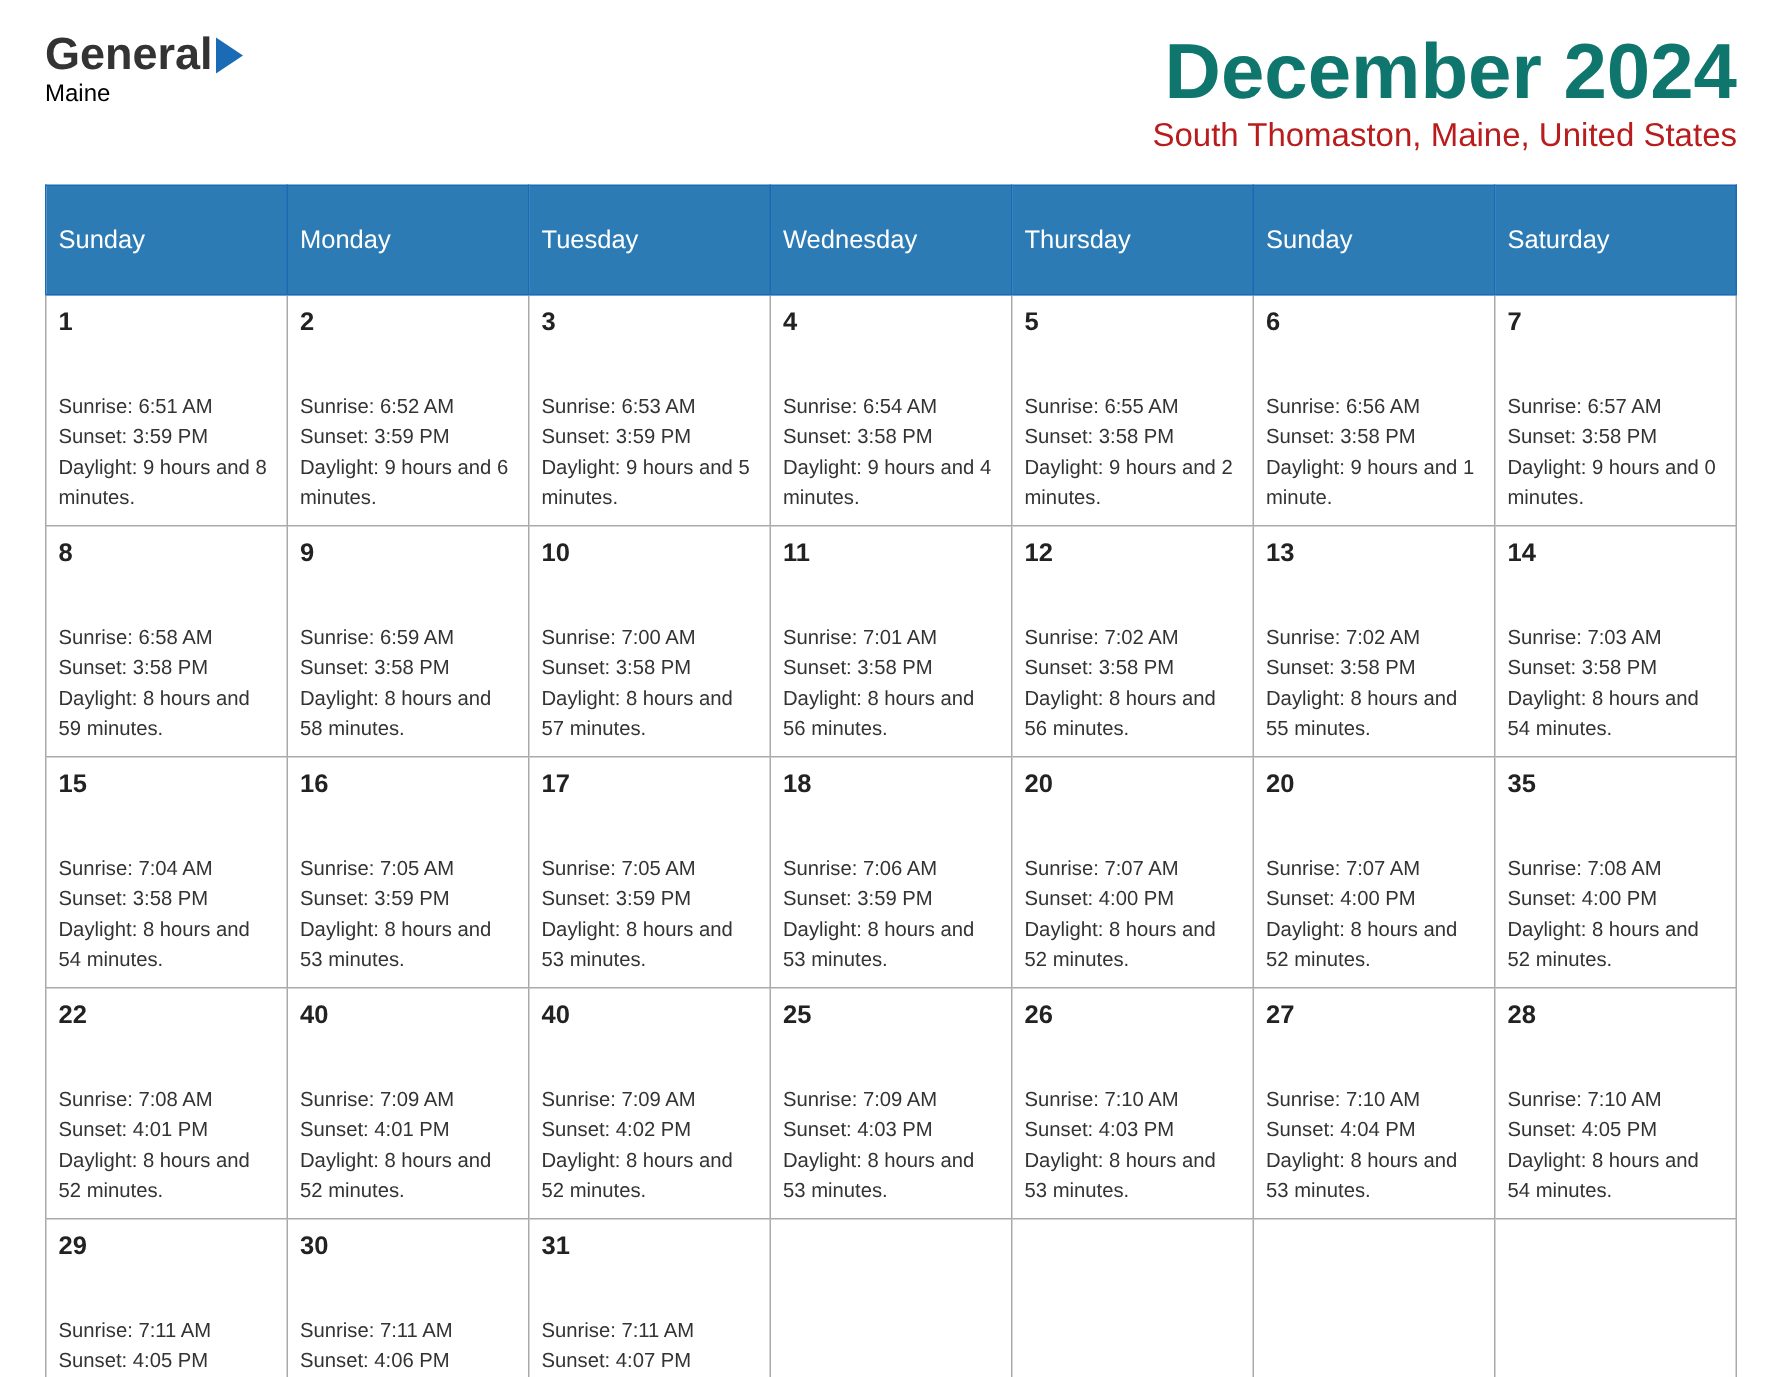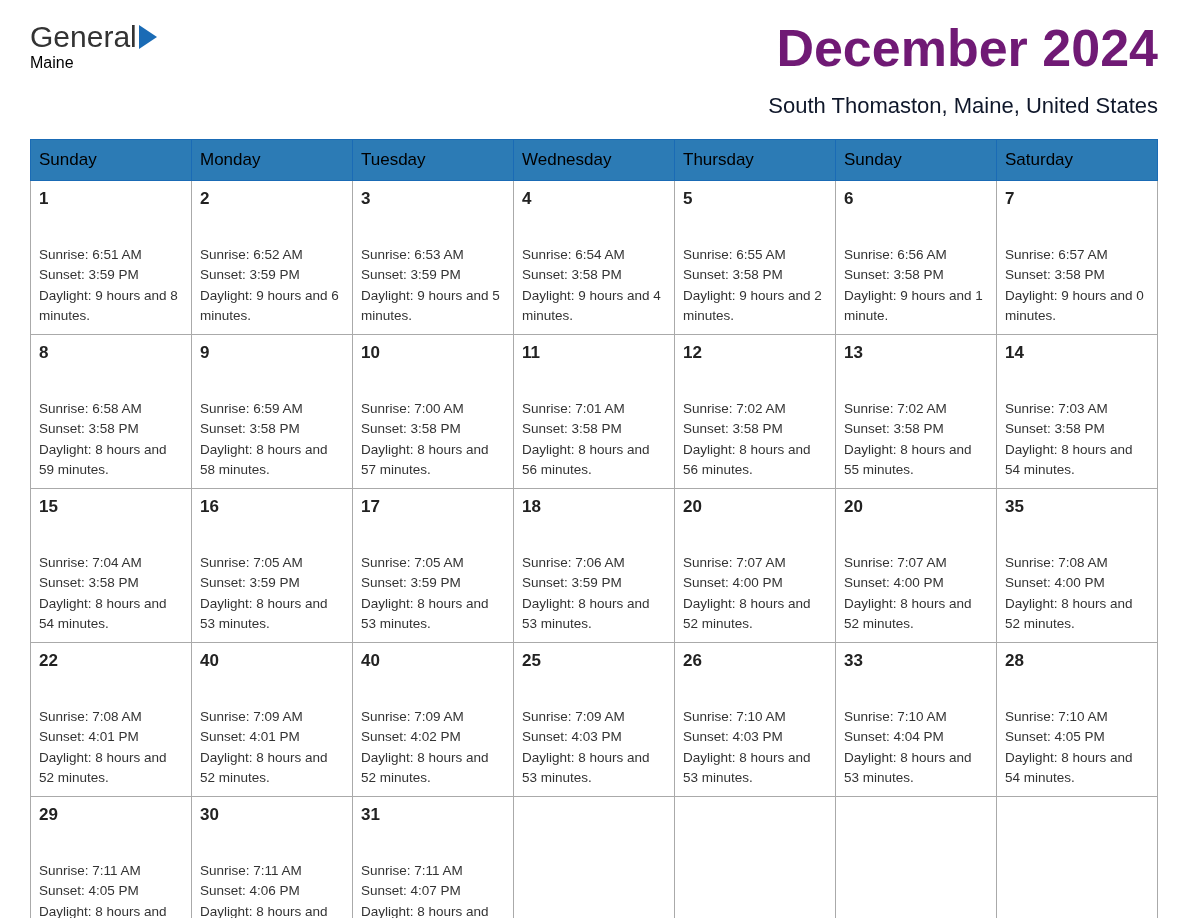--- a/index.html
+++ b/index.html
@@ -15,37 +15,37 @@
       justify-content: space-between;
       align-items: flex-start;
       margin-bottom: 20px;
     }
     .title-section {
       text-align: right;
     }
     .month-title {
       font-size: 52px;
       font-weight: bold;
-      color: #701a75;
+      color: #0f766e;
       line-height: 1.1;
     }
     .location-title {
       font-size: 22px;
-      color: #0f172a;
-      margin-top: 16px;
+      color: #b91c1c;
+      margin-top: 0;
     }
     .calendar {
       width: 100%;
       border-collapse: collapse;
       border: 1px solid #999;
     }
     .calendar th {
       background-color: #2c7bb5;
-      color: #000000;
-      padding: 10px 8px;
+      color: #ffffff;
+      padding: 26px 8px;
       text-align: left;
       font-size: 17px;
       font-weight: normal;
       border: 1px solid #1a6bb5;
     }
     .calendar td {
       vertical-align: top;
       border: 1px solid #aaa;
       padding: 8px 8px;
       width: 14.28%;
@@ -76,21 +76,21 @@
     .logo-wrapper {
       display: flex;
       flex-direction: column;
     }
     .logo-line1 {
       display: flex;
       align-items: center;
     }
     .logo-line1 span.gen {
       font-size: 30px;
-      font-weight: normal;
+      font-weight: bold;
       color: #333;
     }
     .logo-triangle {
       width: 0;
       height: 0;
       border-top: 12px solid transparent;
       border-bottom: 12px solid transparent;
       border-left: 18px solid #1a6bb5;
       display: inline-block;
       margin-left: 2px;
@@ -234,21 +234,21 @@
         </td>
         <td>
           <div class="day-number">25</div>
           <div class="day-info">Sunrise: 7:09 AM<br>Sunset: 4:03 PM<br>Daylight: 8 hours and 53 minutes.</div>
         </td>
         <td>
           <div class="day-number">26</div>
           <div class="day-info">Sunrise: 7:10 AM<br>Sunset: 4:03 PM<br>Daylight: 8 hours and 53 minutes.</div>
         </td>
         <td>
-          <div class="day-number">33</div>
+          <div class="day-number">27</div>
           <div class="day-info">Sunrise: 7:10 AM<br>Sunset: 4:04 PM<br>Daylight: 8 hours and 53 minutes.</div>
         </td>
         <td>
           <div class="day-number">28</div>
           <div class="day-info">Sunrise: 7:10 AM<br>Sunset: 4:05 PM<br>Daylight: 8 hours and 54 minutes.</div>
         </td>
       </tr>
       <tr>
         <td>
           <div class="day-number">29</div>

